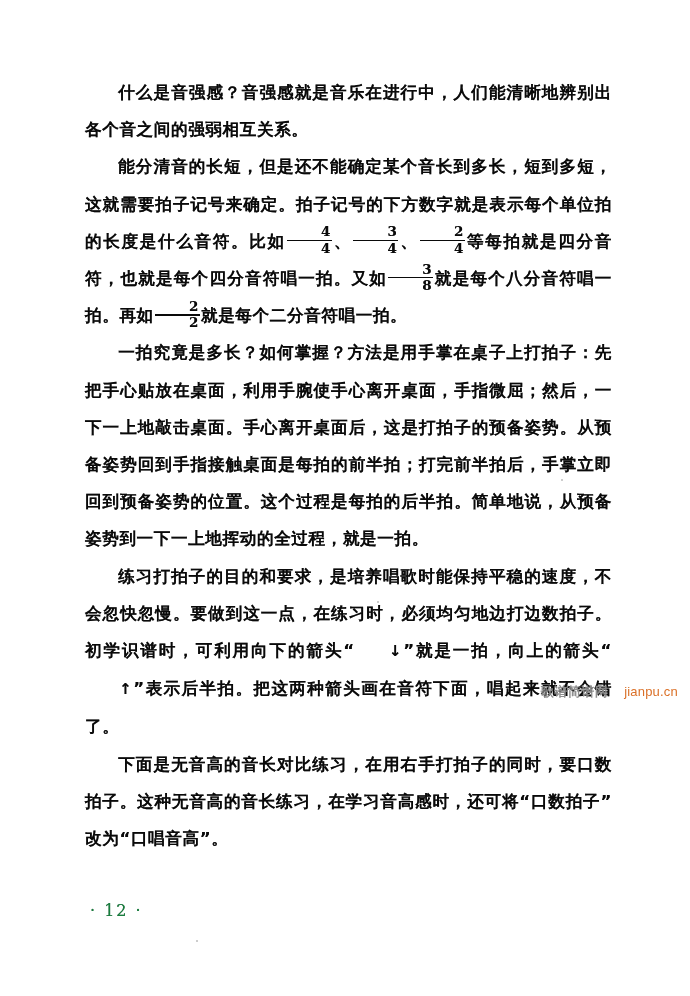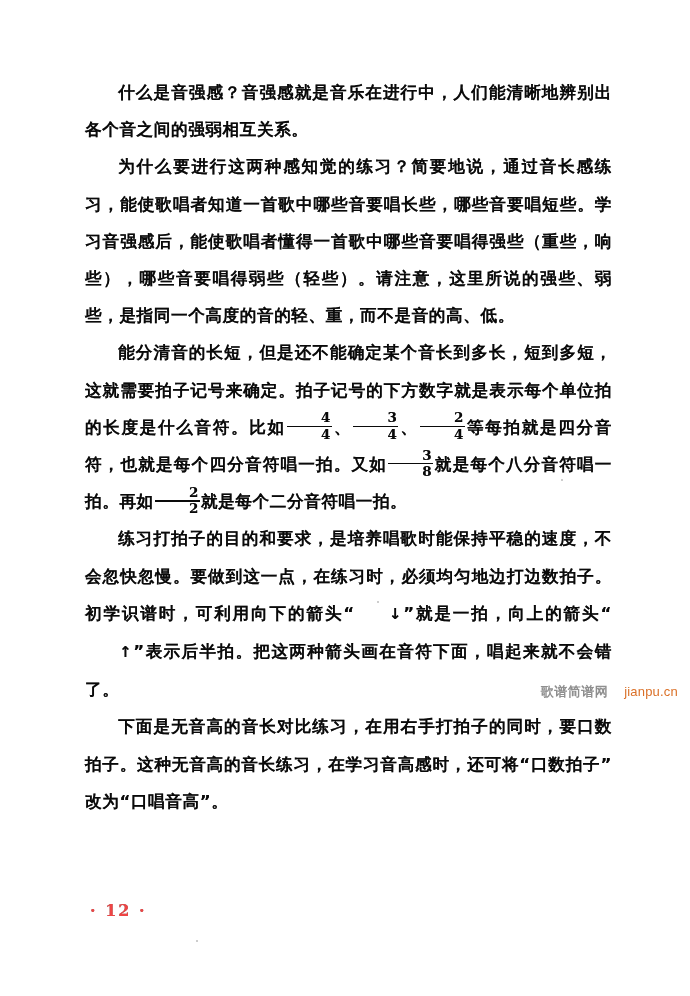--- a/index.html
+++ b/index.html
@@ -85,22 +85,22 @@
     display: inline-block;
     padding: 0 1px;
   }
 
   
   .pagenum {
     position: absolute;
     left: 90px;
     top: 901px;
     font-size: 16px;
-    font-weight: 700;
-    color: #ef4444;
+    font-weight: 400;
+    color: #15803d;
     letter-spacing: 2px;
     font-family: "DejaVu Serif", "Liberation Serif", serif;
   }
 
   
   #watermark {
     position: absolute;
     right: 12px;
     bottom: 7px;
     display: flex;
@@ -131,22 +131,22 @@
     pointer-events: none;
   }
 </style>
 </head>
 <body>
 
 <div id="page">
 
   <div id="textblock">
       <p class="para"><span>什么是音强感？音强感就是音乐在进行中，人们能清晰地辨别出各个音之间的强弱相互关系。</span></p>
-      <p class="para"><span>为什么要进行这两种感知觉的练习？简要地说，通过音长感练习，能使歌唱者知道一首歌中哪些音要唱长些，哪些音要唱短些。学习音强感后，能使歌唱者懂得一首歌中哪些音要唱得强些（重些，响些），哪些音要唱得弱些（轻些）。请注意，这里所说的强些、弱些，是指同一个高度的音的轻、重，而不是音的高、低。</span></p>
       <p class="para"><span>能分清音的长短，但是还不能确定某个音长到多长，短到多短，这就需要拍子记号来确定。拍子记号的下方数字就是表示每个单位拍的长度是什么音符。比如</span><span class="frac"><span class="num">4</span><span class="bar"></span><span class="den">4</span></span><span>、</span><span class="frac"><span class="num">3</span><span class="bar"></span><span class="den">4</span></span><span>、</span><span class="frac"><span class="num">2</span><span class="bar"></span><span class="den">4</span></span><span>等每拍就是四分音符，也就是每个四分音符唱一拍。又如</span><span class="frac"><span class="num">3</span><span class="bar"></span><span class="den">8</span></span><span>就是每个八分音符唱一拍。再如</span><span class="frac"><span class="num">2</span><span class="bar"></span><span class="den">2</span></span><span>就是每个二分音符唱一拍。</span></p>
+      <p class="para"><span>一拍究竟是多长？如何掌握？方法是用手掌在桌子上打拍子：先把手心贴放在桌面，利用手腕使手心离开桌面，手指微屈；然后，一下一上地敲击桌面。手心离开桌面后，这是打拍子的预备姿势。从预备姿势回到手指接触桌面是每拍的前半拍；打完前半拍后，手掌立即回到预备姿势的位置。这个过程是每拍的后半拍。简单地说，从预备姿势到一下一上地挥动的全过程，就是一拍。</span></p>
       <p class="para"><span>练习打拍子的目的和要求，是培养唱歌时能保持平稳的速度，不会忽快忽慢。要做到这一点，在练习时，必须均匀地边打边数拍子。初学识谱时，可利用向下的箭头“</span><span class="arrow">↓</span><span>”就是一拍，向上的箭头“</span><span class="arrow">↑</span><span>”表示后半拍。把这两种箭头画在音符下面，唱起来就不会错了。</span></p>
       <p class="para"><span>下面是无音高的音长对比练习，在用右手打拍子的同时，要口数拍子。这种无音高的音长练习，在学习音高感时，还可将“口数拍子”改为“口唱音高”。</span></p>
     </div>
 
   <div class="pagenum">· 12 ·</div>
 
   <div id="watermark">
     <span class="wm-cn" style="color: rgb(139, 139, 139);">歌谱简谱网</span>
     <span class="wm-url" style="color: rgb(217, 106, 31);">jianpu.cn</span>
   </div>

